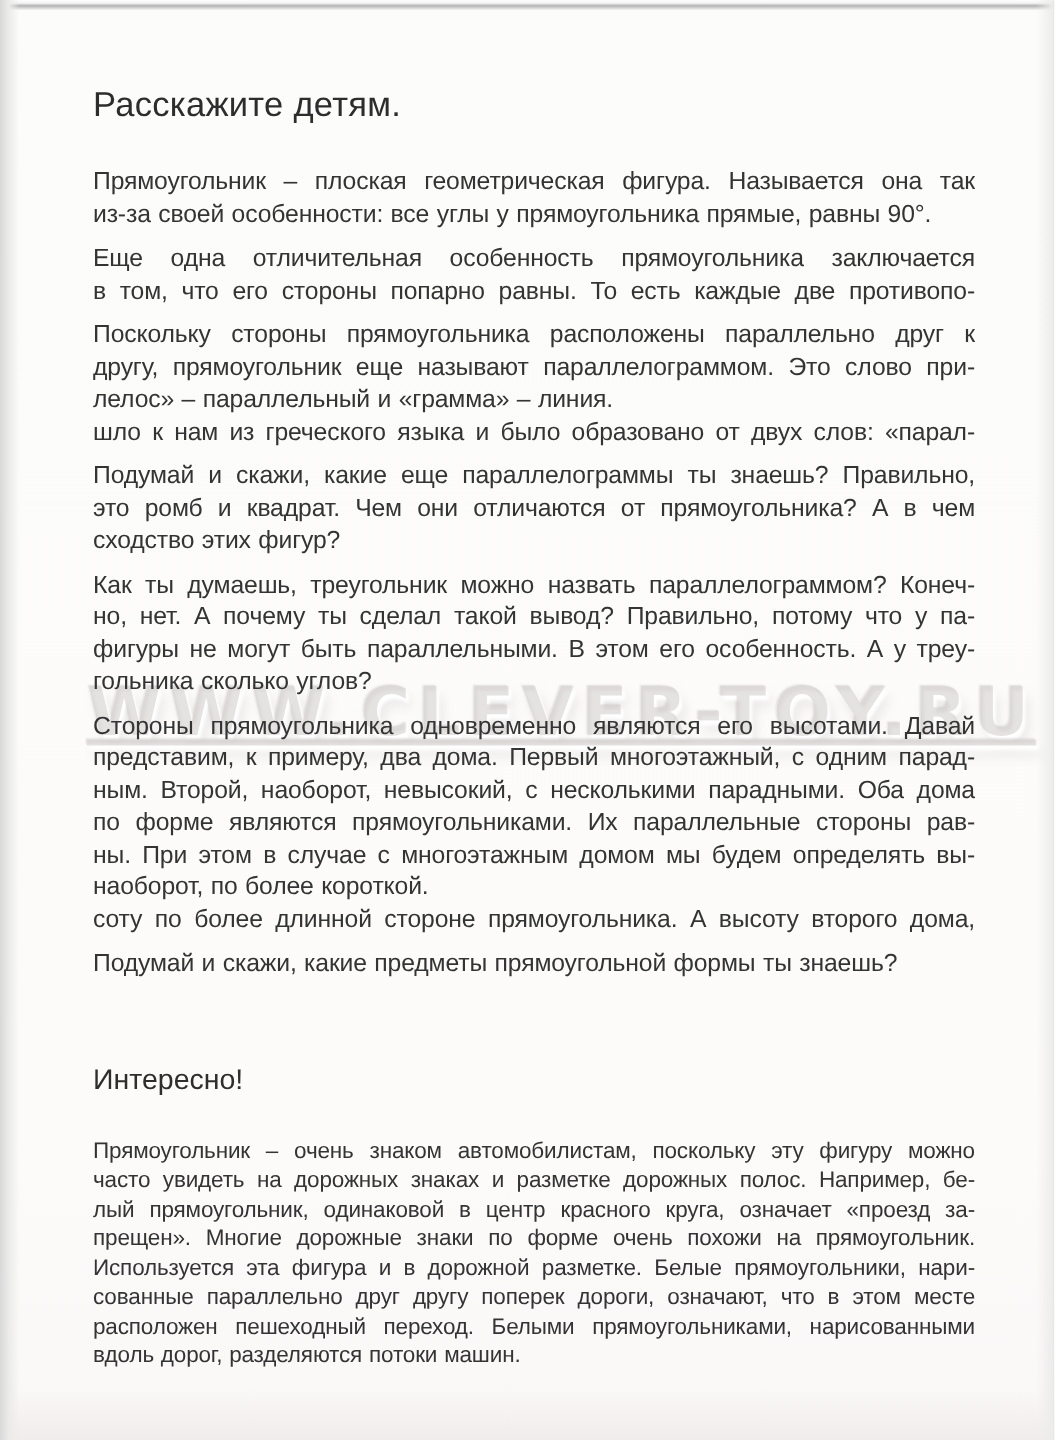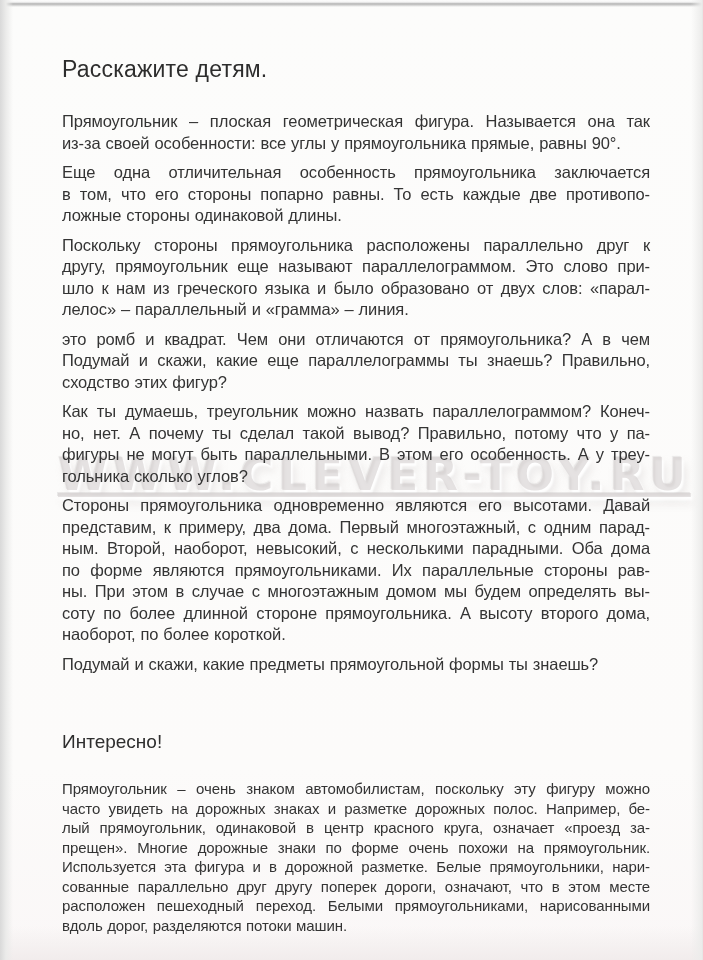--- a/index.html
+++ b/index.html
@@ -98,51 +98,50 @@
     <h1 class="title">Расскажите детям.</h1>
 
     <div class="para">
         <div class="tline">Прямоугольник – плоская геометрическая фигура. Называется она так</div>
         <div class="tline tlast">из-за своей особенности: все углы у прямоугольника прямые, равны 90°.</div>
       </div>
 
     <div class="para">
         <div class="tline">Еще одна отличительная особенность прямоугольника заключается</div>
         <div class="tline">в том, что его стороны попарно равны. То есть каждые две противопо-</div>
-        <div class="tline tlast">ложные стороны одинаковой длины.</div>
       </div>
 
     <div class="para">
         <div class="tline">Поскольку стороны прямоугольника расположены параллельно друг к</div>
         <div class="tline">другу, прямоугольник еще называют параллелограммом. Это слово при-</div>
+        <div class="tline tlast">лелос» – параллельный и «грамма» – линия.</div>
         <div class="tline">шло к нам из греческого языка и было образовано от двух слов: «парал-</div>
-        <div class="tline tlast">лелос» – параллельный и «грамма» – линия.</div>
       </div>
 
     <div class="para">
+        <div class="tline">Подумай и скажи, какие еще параллелограммы ты знаешь? Правильно,</div>
         <div class="tline">это ромб и квадрат. Чем они отличаются от прямоугольника? А в чем</div>
-        <div class="tline">Подумай и скажи, какие еще параллелограммы ты знаешь? Правильно,</div>
         <div class="tline tlast">сходство этих фигур?</div>
       </div>
 
     <div class="para">
         <div class="tline">Как ты думаешь, треугольник можно назвать параллелограммом? Конеч-</div>
         <div class="tline">но, нет. А почему ты сделал такой вывод? Правильно, потому что у па-</div>
         <div class="tline">фигуры не могут быть параллельными. В этом его особенность. А у треу-</div>
         <div class="tline tlast">гольника сколько углов?</div>
       </div>
 
     <div class="para">
         <div class="tline">Стороны прямоугольника одновременно являются его высотами. Давай</div>
         <div class="tline">представим, к примеру, два дома. Первый многоэтажный, с одним парад-</div>
         <div class="tline">ным. Второй, наоборот, невысокий, с несколькими парадными. Оба дома</div>
         <div class="tline">по форме являются прямоугольниками. Их параллельные стороны рав-</div>
         <div class="tline">ны. При этом в случае с многоэтажным домом мы будем определять вы-</div>
+        <div class="tline tlast">наоборот, по более короткой.</div>
         <div class="tline">соту по более длинной стороне прямоугольника. А высоту второго дома,</div>
-        <div class="tline tlast">наоборот, по более короткой.</div>
       </div>
 
     <div class="para">
         <div class="tline tlast">Подумай и скажи, какие предметы прямоугольной формы ты знаешь?</div>
       </div>
 
     <h2 class="subtitle">Интересно!</h2>
 
     <div class="para sec2">
         <div class="tline">Прямоугольник – очень знаком автомобилистам, поскольку эту фигуру можно</div>

